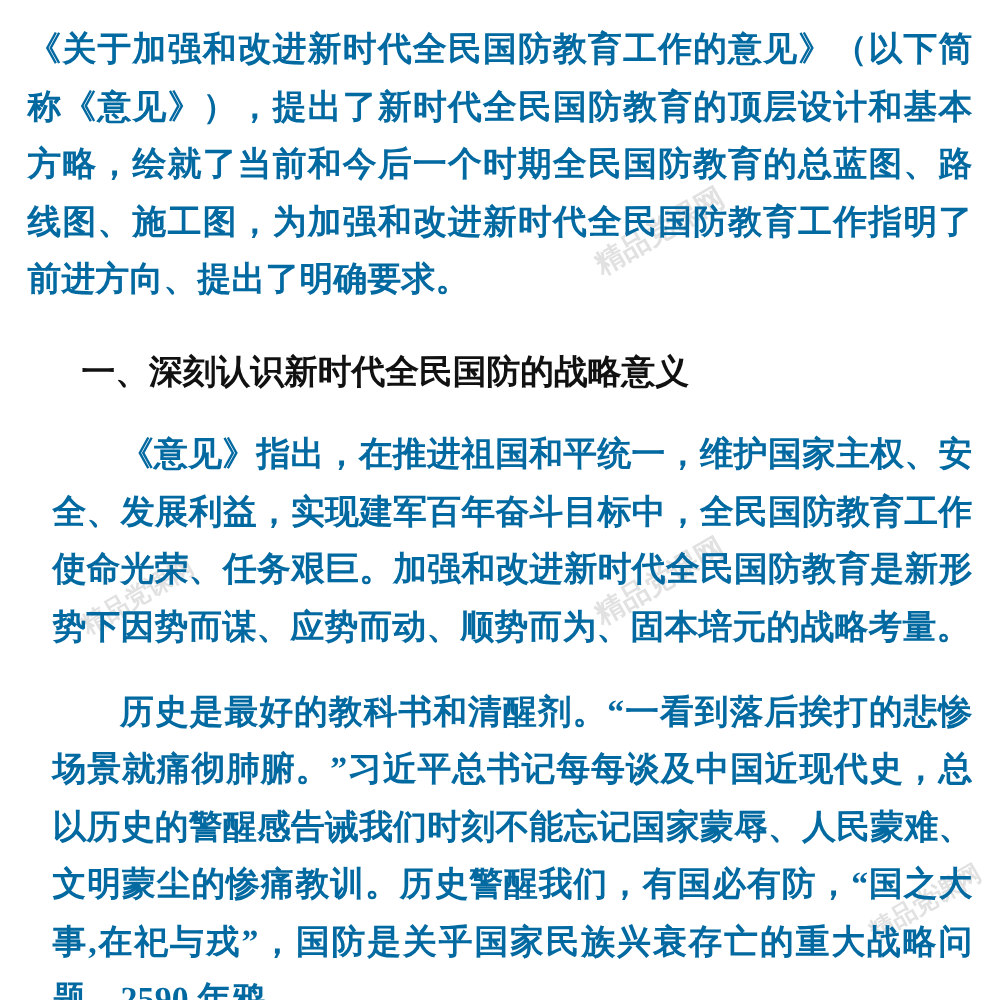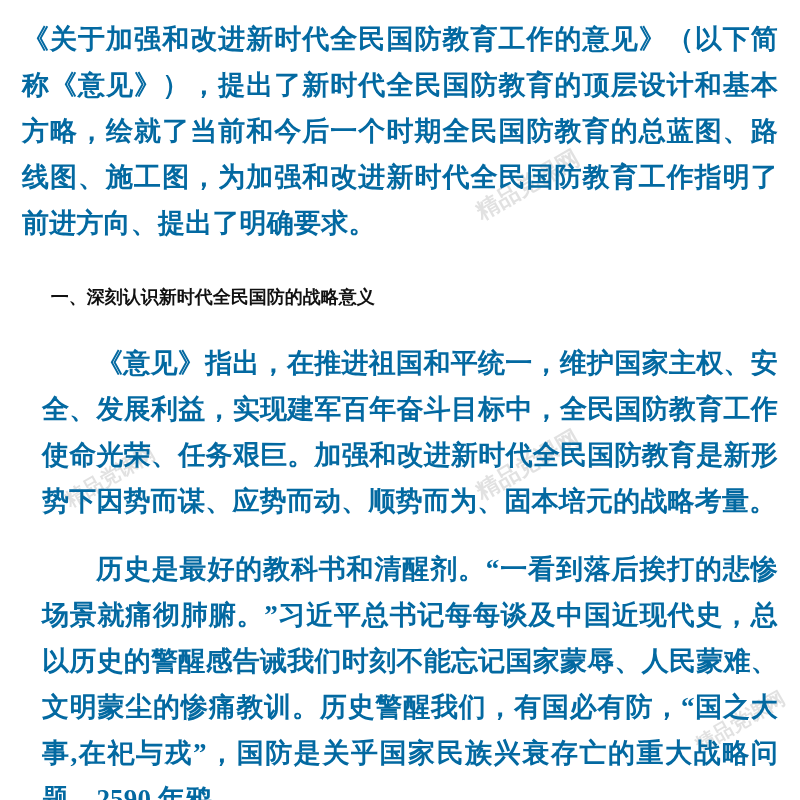--- a/index.html
+++ b/index.html
@@ -31,21 +31,21 @@
     letter-spacing: 0.2px;
     position: relative;
     z-index: 2;
     font-weight: bold;
   }
   .para.indent {
     text-indent: 2em;
     margin-left: 20px;
   }
   .heading {
-    font-size: 18px;
+    font-size: 27px;
     line-height: 46px;
     font-weight: bold;
     color: #111111;
     margin: 14px 0 10px 0;
     text-indent: 1.6em;
     position: relative;
     z-index: 2;
   }
   .gap-sm { height: 10px; }
   .gap-md { height: 18px; }

